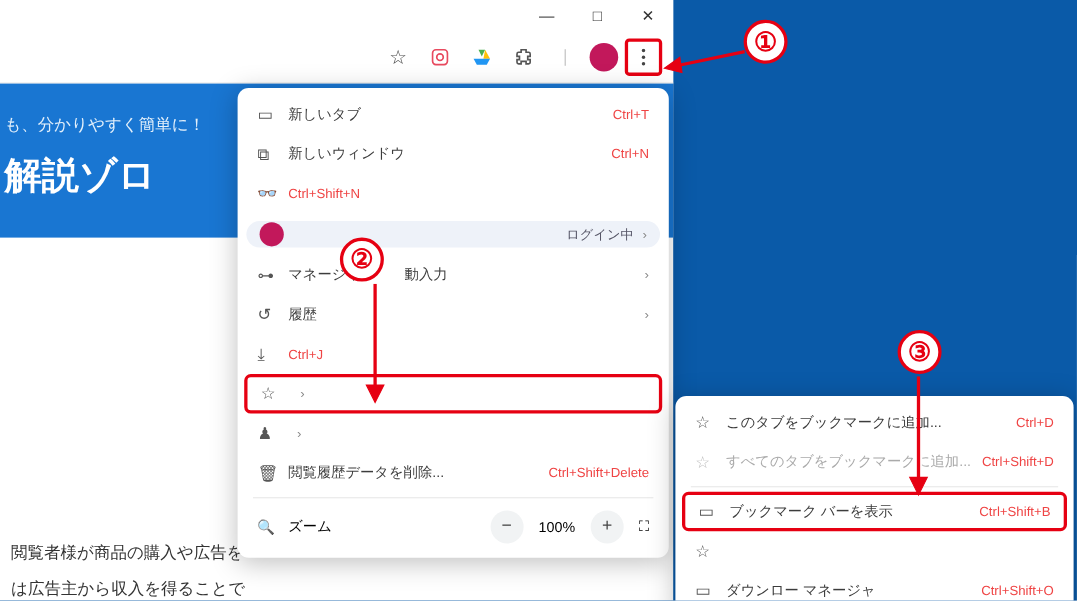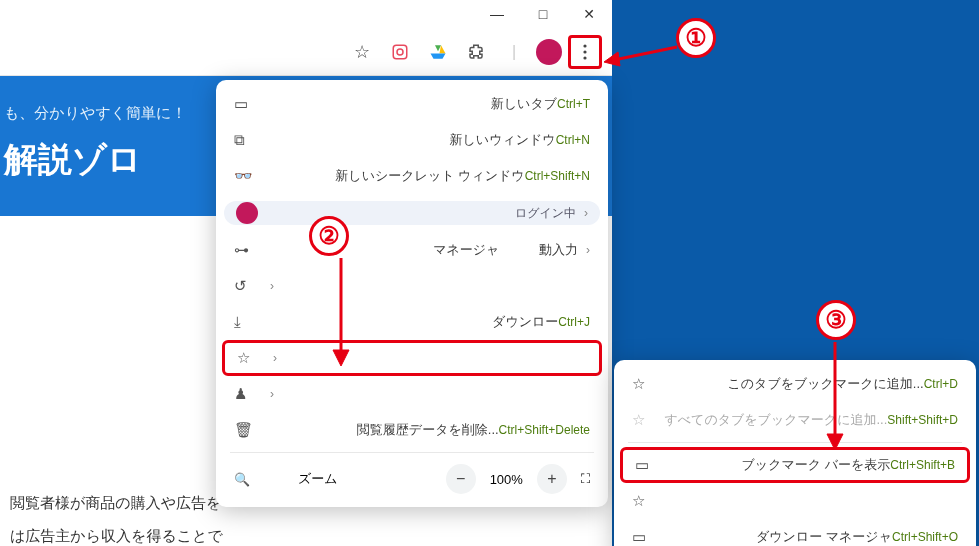--- a/index.html
+++ b/index.html
@@ -19,31 +19,31 @@
 .banner .title { font-size: 34px; font-weight: bold; padding: 6px 4px; }
 .banner .horse { position: absolute; right: 30px; top: 10px; opacity: 0.45; font-size: 90px; color: #cfe4f7; }
 
 .content { padding: 30px 10px; color: #333; font-size: 15px; line-height: 2.2; }
 
 .menu1 { position: absolute; left: 216px; top: 80px; width: 392px; background: #fff; border-radius: 10px; box-shadow: 0 4px 24px rgba(0,0,0,0.25); padding: 6px; }
 .menu2 { position: absolute; left: 614px; top: 360px; width: 362px; background: #fff; border-radius: 10px; box-shadow: 0 4px 24px rgba(0,0,0,0.25); padding: 6px; }
 
 .mrow { display: flex; align-items: center; height: 36px; padding: 0 12px; font-size: 13px; color: #3c3c3c; border-radius: 6px; }
 .mrow .ic { width: 28px; font-size: 15px; color: #555; text-align: left; }
-.mrow .lbl { flex: 1; text-align: right; }
-.mrow .sc { color: #4d7c0f; font-size: 12px; }
+.mrow .lbl { flex: 1; }
+.mrow .sc { color: #ef4444; font-size: 12px; }
 .mrow .chv { color: #888; font-size: 12px; margin-left: 8px; }
 .mrow.hl { border: 3px solid #e60012; }
 .mrow.profile { background: #eef2f9; border-radius: 20px; height: 24px; margin: 7px 2px; }
 .mrow.profile .av { width: 22px; height: 22px; background: #c2185b; border-radius: 50%; margin-right: 10px; }
 .mrow.profile .stat { color: #556; font-size: 12px; }
 .sep { height: 1px; background: #e8e8e8; margin: 4px 8px; }
 .zoomrow { display: flex; align-items: center; height: 44px; padding: 0 12px; font-size: 13px; }
 .zoomrow .ic { width: 28px; color: #555; }
-.zoomrow .lbl { flex: 1; margin-left: 36px; }
+.zoomrow .lbl { flex: 1; }
 .zoomrow .zbtn { width: 30px; height: 30px; border: none; background: #f1f3f4; border-radius: 50%; margin: 0 4px; font-size: 16px; color: #444; }
 .zoomrow .zv { margin: 12px 10px; }
 .zoomrow .fs { margin-left: 10px; }
 .disabled { color: #aaa; }
 .disabled .ic { color: #bbb; }
 
 .callout { position: absolute; width: 40px; height: 40px; border: 3px solid #e60012; border-radius: 50%; background: #fff; color: #e60012; font-size: 24px; font-weight: bold; display: flex; align-items: center; justify-content: center; font-family: "Times New Roman", serif; }
 .arrow { position: absolute; stroke: #e60012; fill: #e60012; }
 </style>
 </head>
@@ -104,41 +104,40 @@
     <span class="lbl">新しいタブ</span>
     <span class="sc">Ctrl+T</span>
   </div>
   <div class="mrow">
     <span class="ic">⧉</span>
     <span class="lbl">新しいウィンドウ</span>
     <span class="sc">Ctrl+N</span>
   </div>
   <div class="mrow">
     <span class="ic">👓</span>
-    <span class="lbl">新しいシークレット ウィンドウ</span>
     <span class="sc">Ctrl+Shift+N</span>
   </div>
   <div class="mrow profile">
     <div class="av"></div>
     <span class="lbl"></span>
     <span class="stat">ログイン中</span>
     <span class="chv">›</span>
   </div>
   <div class="mrow">
     <span class="ic">⊶</span>
     <span class="lbl"><span>マネージャ</span><span style="visibility:hidden;">ドと自</span><span>動入力</span></span>
     <span class="chv">›</span>
   </div>
   <div class="mrow">
     <span class="ic">↺</span>
+    <span class="lbl">履歴</span>
     <span class="chv">›</span>
   </div>
   <div class="mrow">
     <span class="ic">⤓</span>
-    <span class="lbl">ダウンロー</span>
     <span class="sc">Ctrl+J</span>
   </div>
   <div class="mrow hl">
     <span class="ic">☆</span>
     <span class="chv">›</span>
   </div>
   <div class="mrow">
     <span class="ic">♟</span>
     <span class="chv">›</span>
   </div>
@@ -160,21 +159,21 @@
 
 <div class="menu2">
   <div class="mrow">
     <span class="ic">☆</span>
     <span class="lbl">このタブをブックマークに追加...</span>
     <span class="sc">Ctrl+D</span>
   </div>
   <div class="mrow disabled">
     <span class="ic">☆</span>
     <span class="lbl">すべてのタブをブックマークに追加...</span>
-    <span class="sc">Shift+Shift+D</span>
+    <span class="sc">Ctrl+Shift+D</span>
   </div>
   <div class="sep"></div>
   <div class="mrow hl">
     <span class="ic">▭</span>
     <span class="lbl">ブックマーク バーを表示</span>
     <span class="sc">Ctrl+Shift+B</span>
   </div>
   <div class="mrow">
     <span class="ic">☆</span>
   </div>

